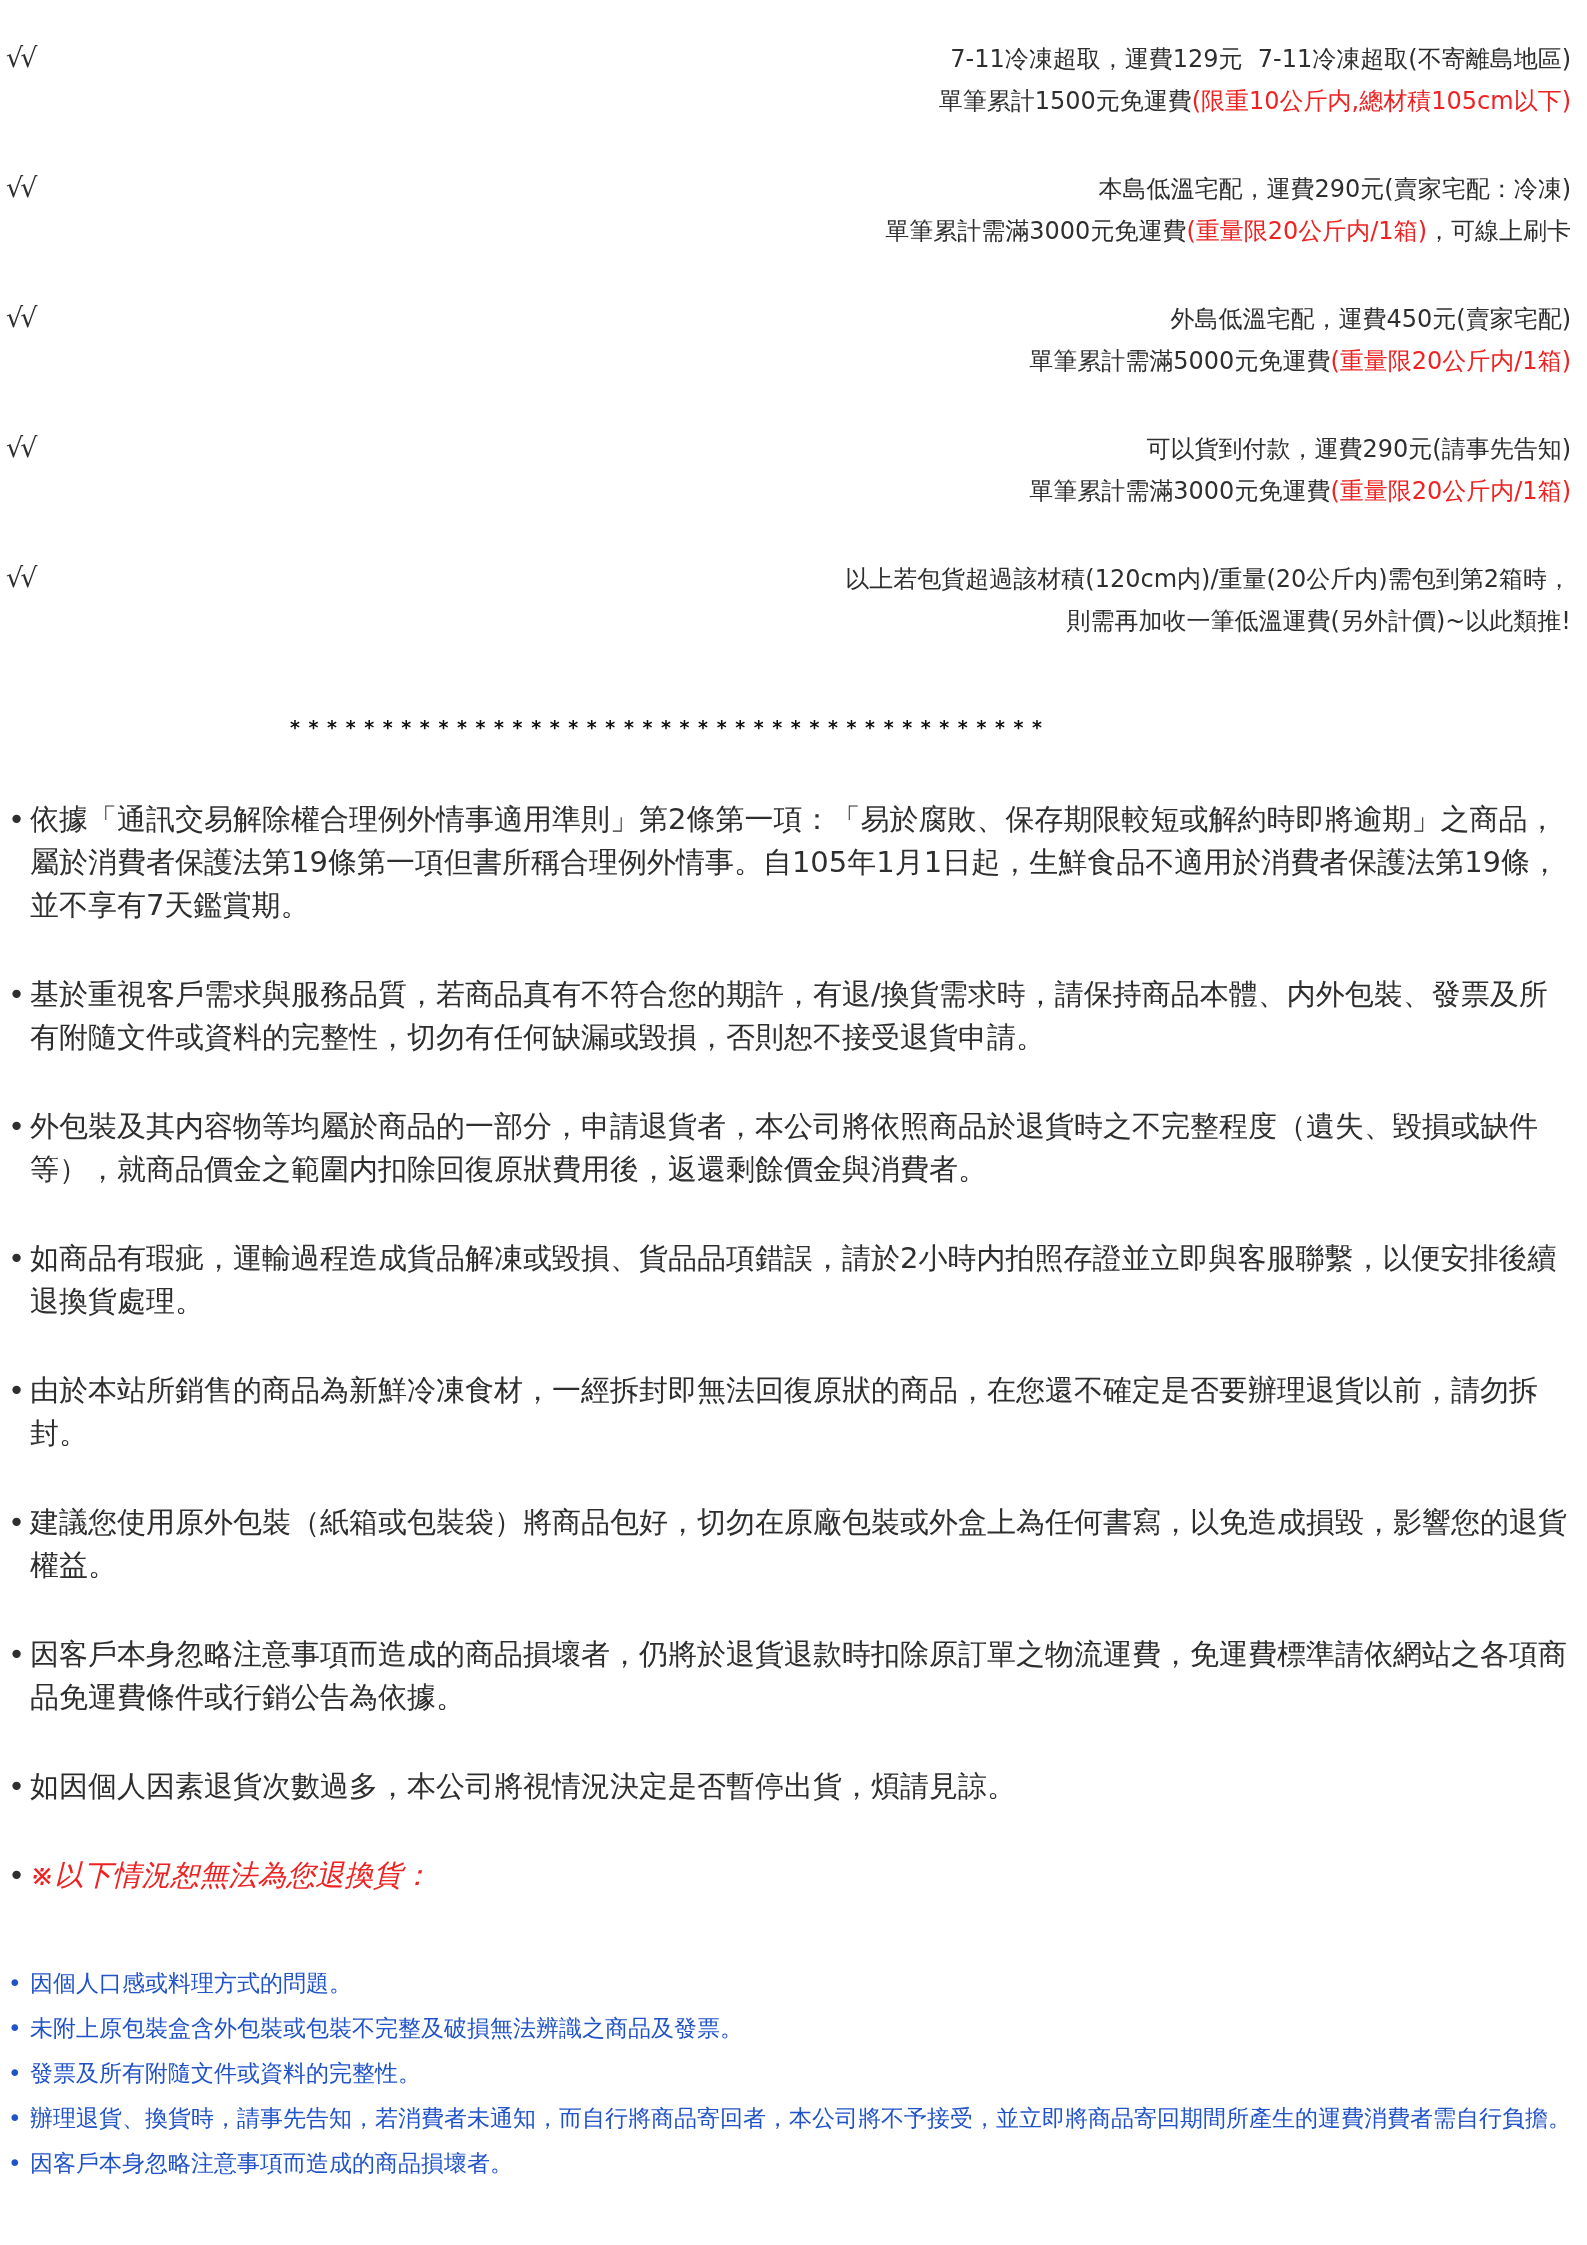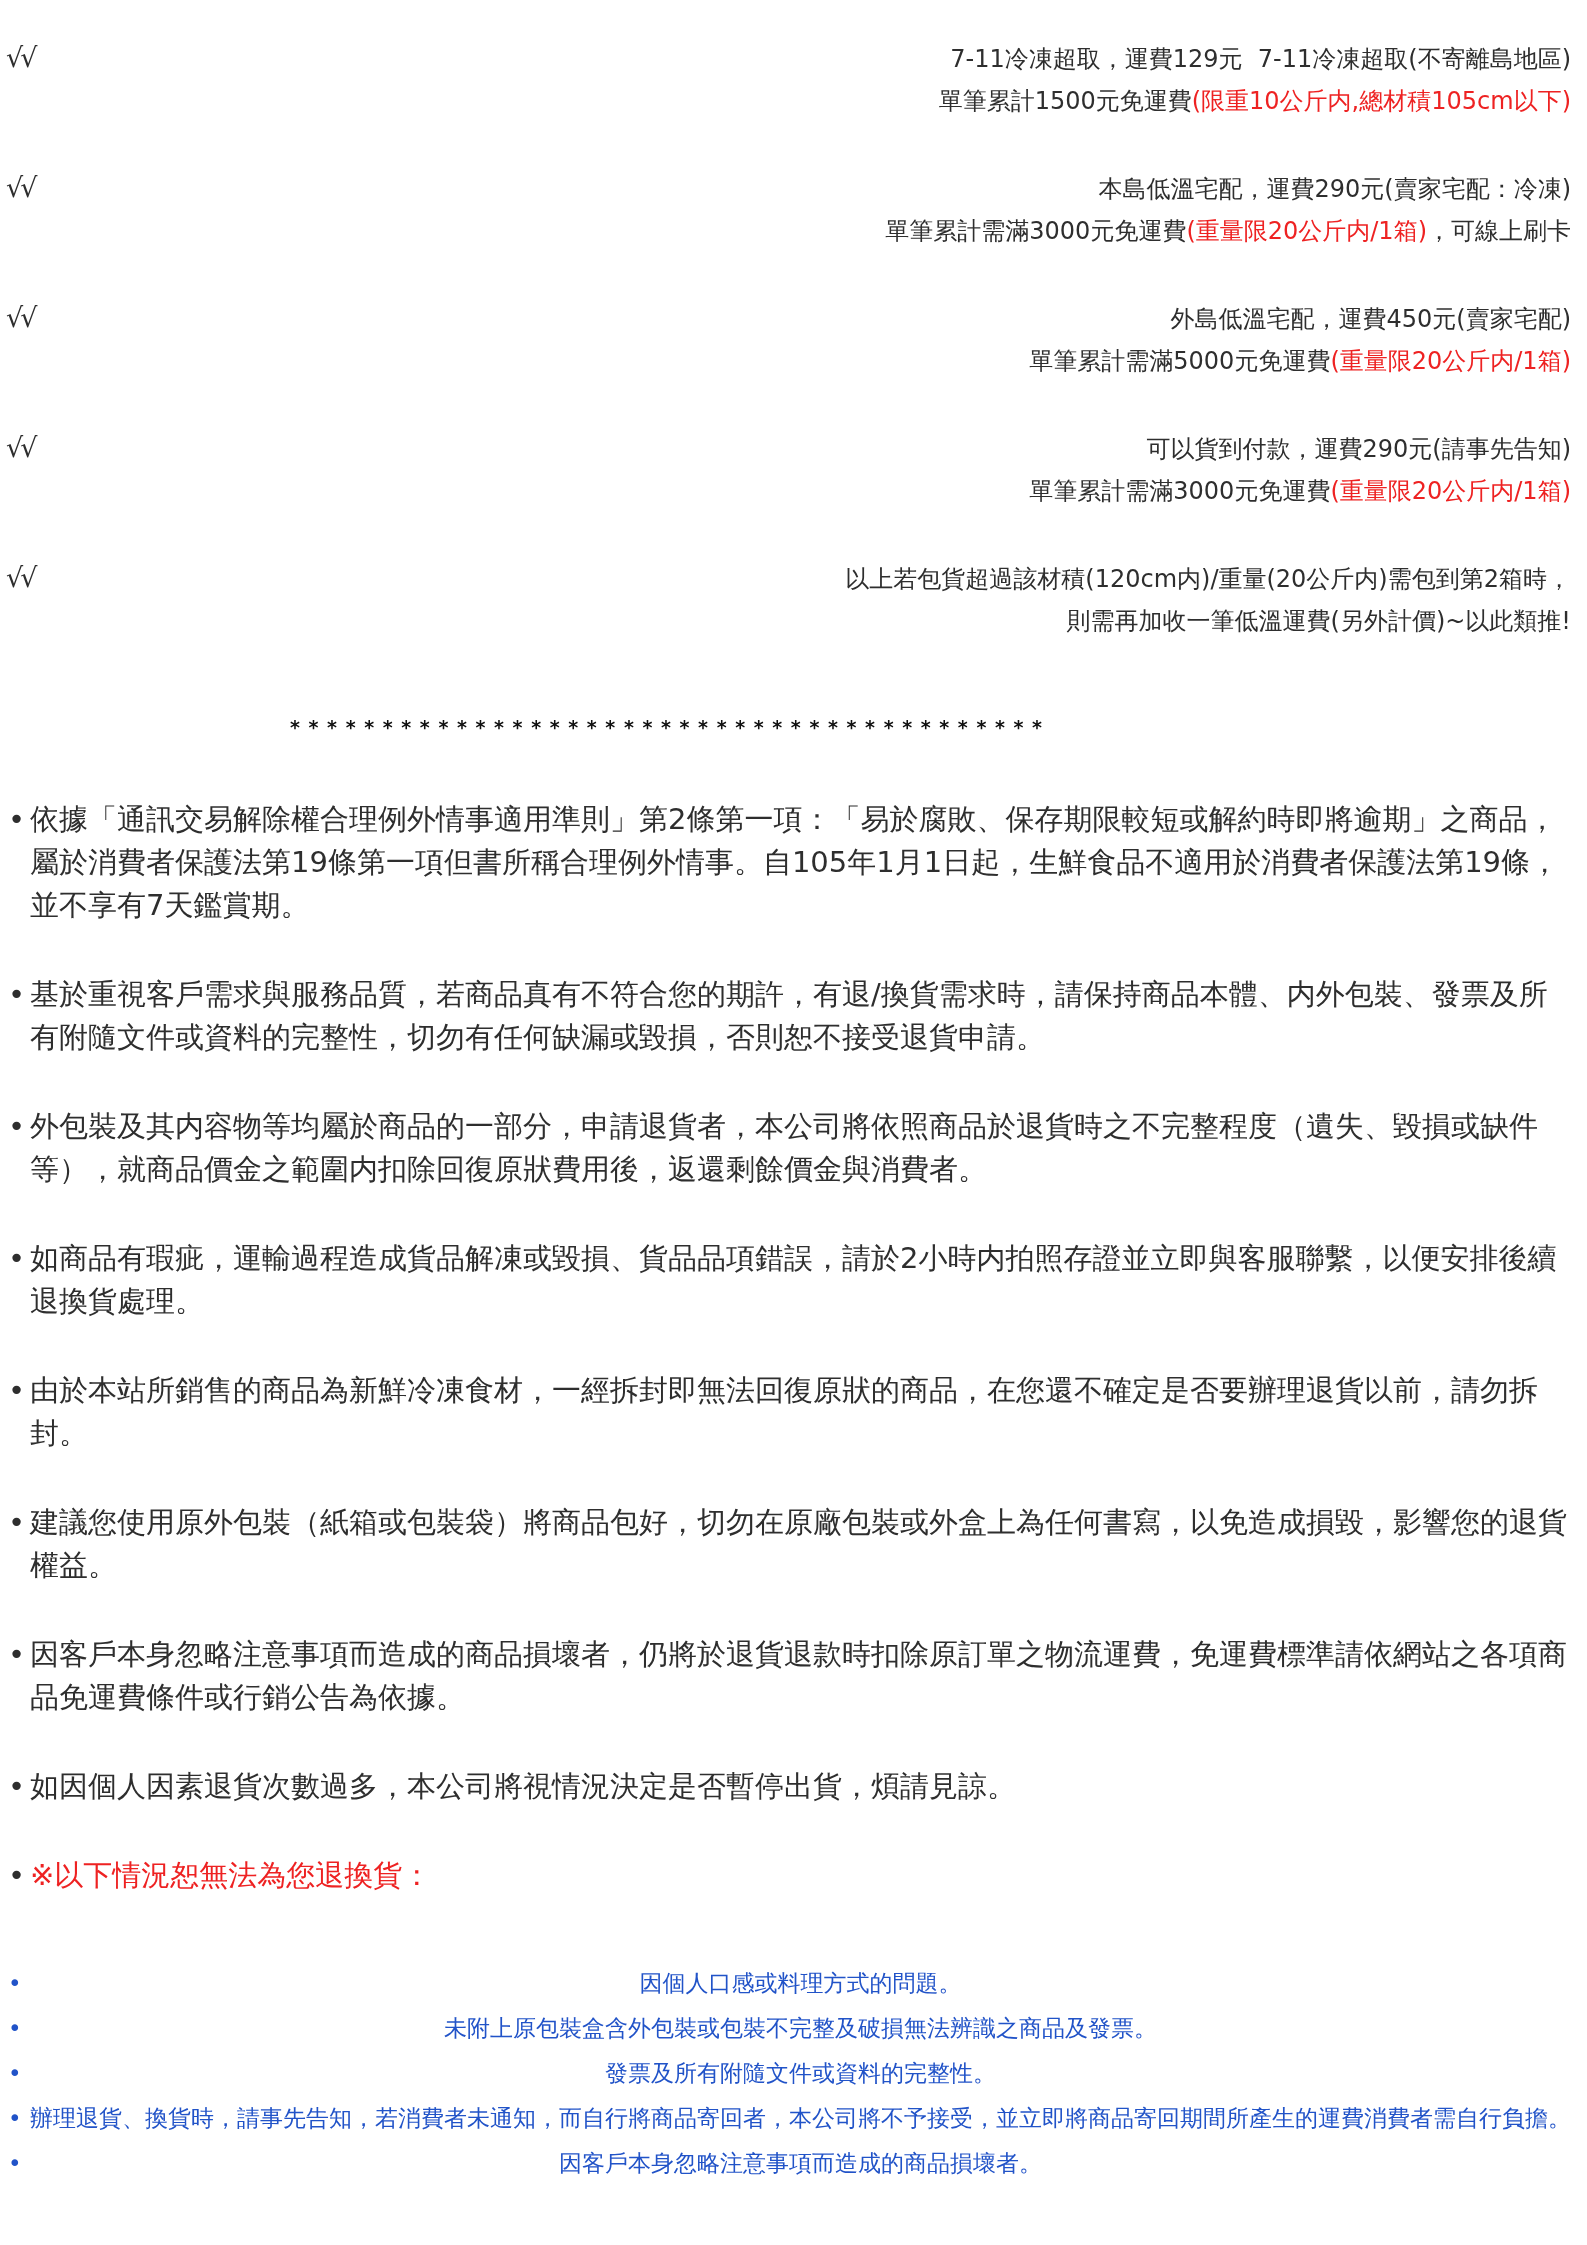--- a/index.html
+++ b/index.html
@@ -15,25 +15,25 @@
   .red{color:var(--red,#ee2222);}
 
   
   .divider{margin:74px 0 60px 284px;font-size:19px;font-weight:bold;letter-spacing:1px;color:#101010;white-space:nowrap;}
 
   
   ul.policies{list-style:none;margin:0;padding:0;font-size:29px;line-height:43px;}
   ul.policies li{position:relative;padding-left:24px;margin-bottom:46px;}
   ul.policies li::before{content:"\2022";position:absolute;left:2px;top:0;}
   ul.notice-list{margin:0;}
-  ul.notice-list li{margin-bottom:0;}
+  ul.notice-list li{margin-bottom:0;font-style:italic;}
 
   
   ul.excluded{list-style:none;margin:64px 0 0 0;padding:0;font-size:23px;line-height:45px;color:var(--blue,#2153c8);}
-  ul.excluded li{position:relative;padding-left:24px;text-align:center;}
+  ul.excluded li{position:relative;padding-left:24px;}
   ul.excluded li::before{content:"\2022";position:absolute;left:2px;top:0;}
 </style>
 </head>
 <body style="background: rgb(255, 255, 255);">
 
 <div class="doc">
 
   <section id="shipping">
       <div class="ship-item">
         <span class="check">√√</span>

